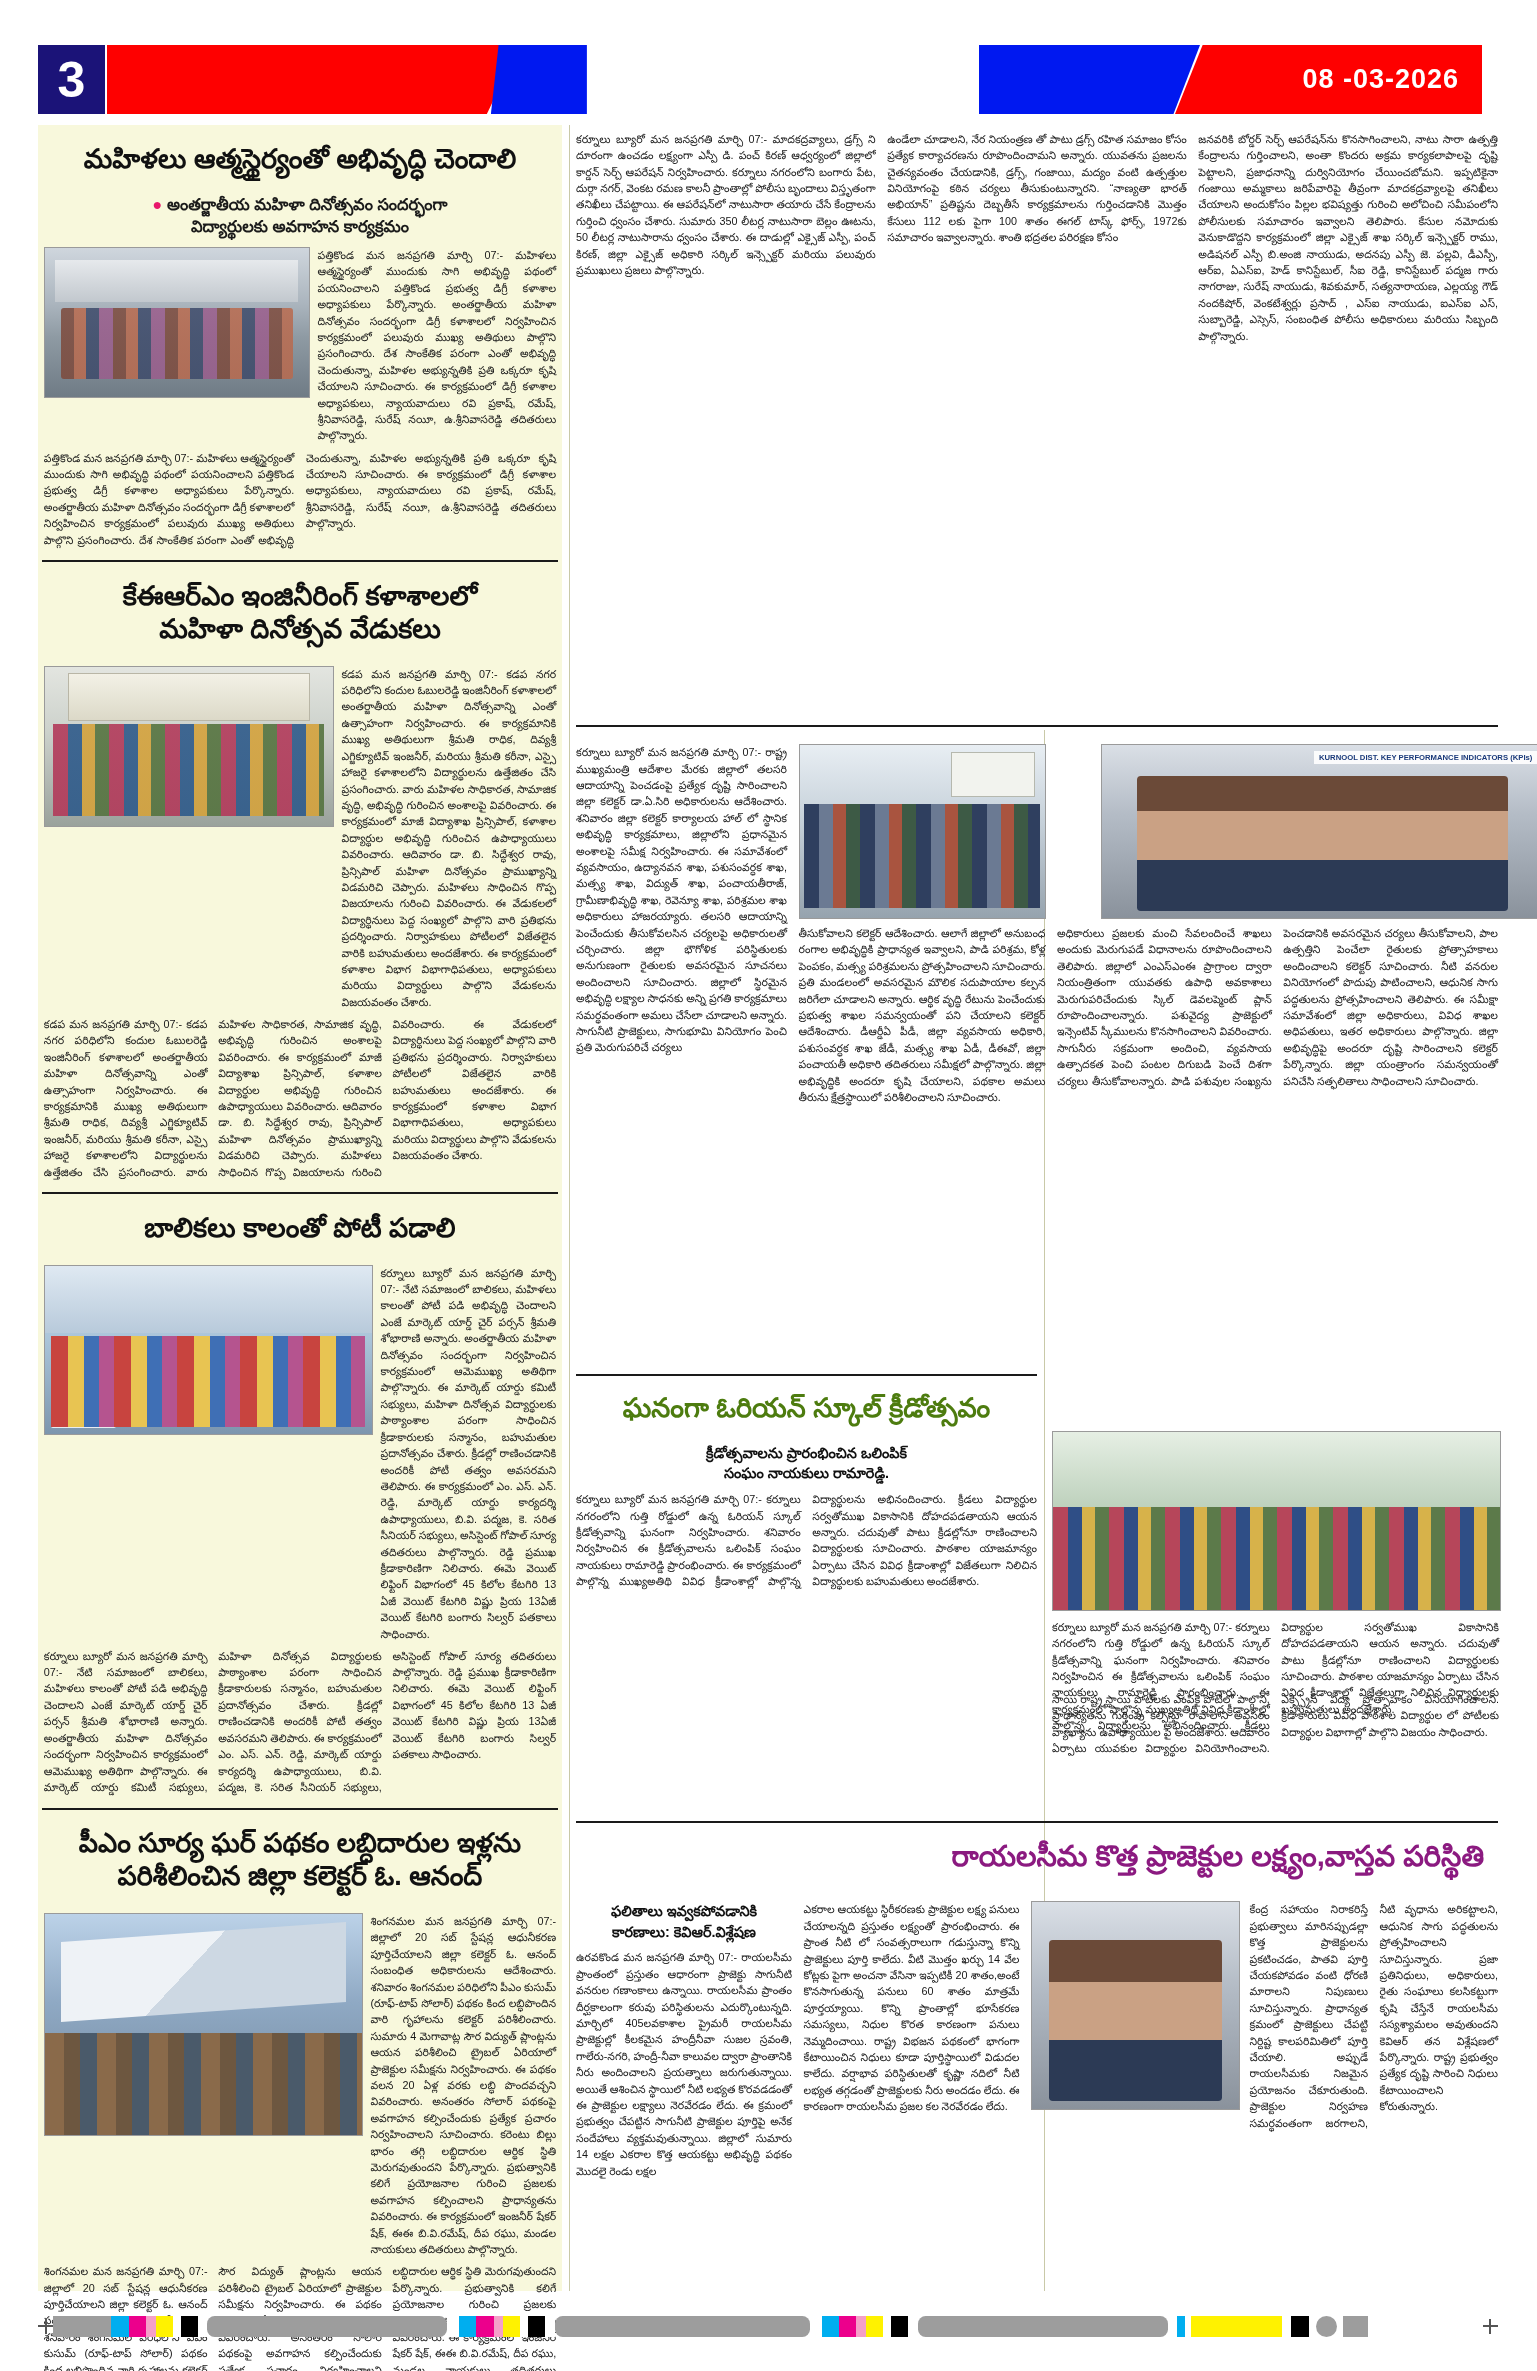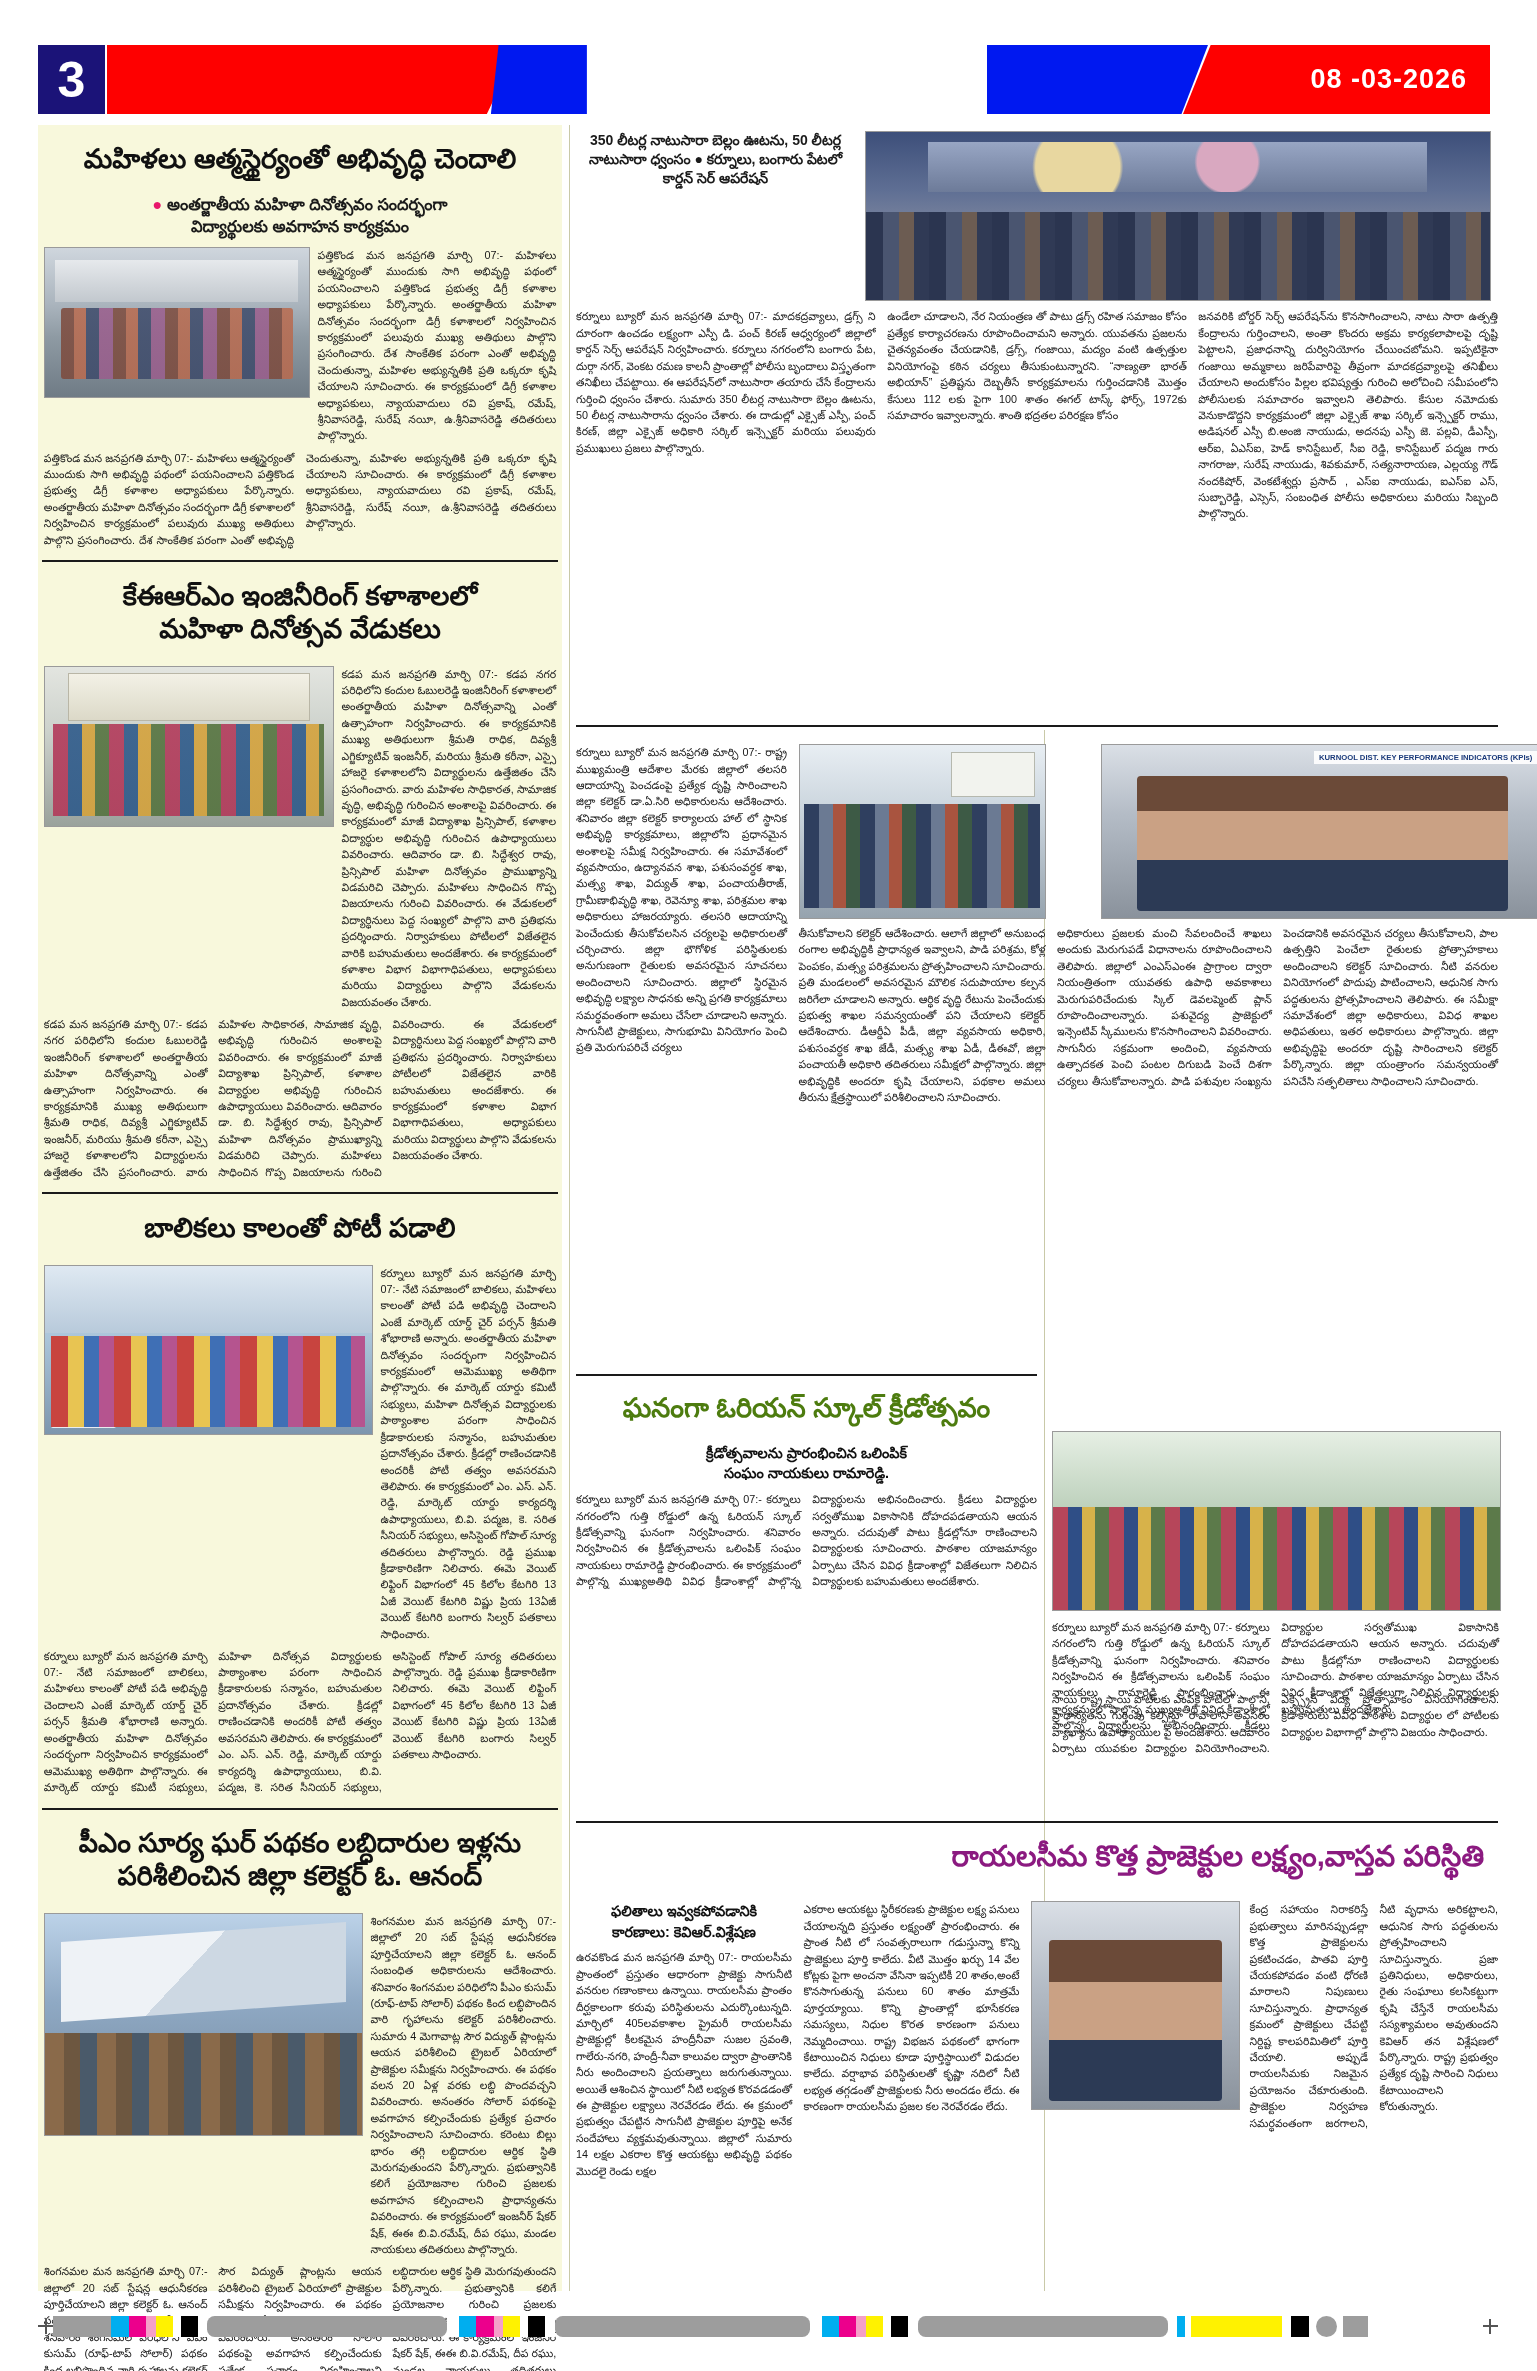--- a/index.html
+++ b/index.html
@@ -45,21 +45,21 @@
   }
   .mh-logo .brand{
     font-size:48px;color:#2b3287;font-weight:bold;line-height:1.0;
     letter-spacing:-1px;margin-top:-1.9px;
   }
   .mh-logo .tagline{
     font-size:8.6px;color:#2b3287;display:flex;justify-content:space-between;
     padding:0 5.8px;margin-top:-1.9px;
   }
   .mh-right{
-    position:absolute;right:8px;top:0;height:69px;display:flex;align-items:stretch;margin-left:29px;
+    position:absolute;right:16px;top:0;height:69px;display:flex;align-items:stretch;margin-left:29px;
   }
   .mh-blue-bar2{
     width:221px;background:#0018f0;
     clip-path:polygon(0 0,100% 0,88% 100%,0 100%);
   }
   .mh-red-bar2{
     width:307px;background:#fe0000;margin-left:-25px;
     clip-path:polygon(9% 0,100% 0,100% 100%,0 100%);
     display:flex;align-items:center;justify-content:flex-end;
     padding-right:23px;box-sizing:border-box;
@@ -287,28 +287,20 @@
           <div class="ph-inner"></div>
         </div>
         <div class="body-text" style="flex:1;">శింగనమల మన జనప్రగతి మార్చి 07:-జిల్లాలో 20 సబ్ స్టేషన్ల ఆధునీకరణ పూర్తిచేయాలని జిల్లా కలెక్టర్ ఓ. ఆనంద్ సంబంధిత అధికారులను ఆదేశించారు. శనివారం శింగనమల పరిధిలోని పీఎం కుసుమ్ (రూఫ్-టాప్ సోలార్) పథకం కింద లబ్ధిపొందిన వారి గృహాలను కలెక్టర్ పరిశీలించారు. సుమారు 4 మెగావాట్ల సౌర విద్యుత్ ప్లాంట్లను ఆయన పరిశీలించి ట్రైబల్ ఏరియాలో ప్రాజెక్టుల సమీక్షను నిర్వహించారు. ఈ పథకం వలన 20 ఏళ్ల వరకు లబ్ధి పొందవచ్చని వివరించారు. అనంతరం సోలార్ పథకంపై అవగాహన కల్పించేందుకు ప్రత్యేక ప్రచారం నిర్వహించాలని సూచించారు. కరెంటు బిల్లు భారం తగ్గి లబ్ధిదారుల ఆర్థిక స్థితి మెరుగవుతుందని పేర్కొన్నారు. ప్రభుత్వానికి కలిగే ప్రయోజనాల గురించి ప్రజలకు అవగాహన కల్పించాలని ప్రాధాన్యతను వివరించారు. ఈ కార్యక్రమంలో ఇంజనీర్ షేకర్ షేక్, ఈఈ బి.వి.రమేష్, దీప రఘు, మండల నాయకులు తదితరులు పాల్గొన్నారు.</div>
       </div>
       <div class="body-text three" style="padding:3.8px 5.8px;">శింగనమల మన జనప్రగతి మార్చి 07:-జిల్లాలో 20 సబ్ స్టేషన్ల ఆధునీకరణ పూర్తిచేయాలని జిల్లా కలెక్టర్ ఓ. ఆనంద్ సంబంధిత అధికారులను ఆదేశించారు. శనివారం శింగనమల పరిధిలోని పీఎం కుసుమ్ (రూఫ్-టాప్ సోలార్) పథకం కింద లబ్ధిపొందిన వారి గృహాలను కలెక్టర్ పరిశీలించారు. సుమారు 4 మెగావాట్ల సౌర విద్యుత్ ప్లాంట్లను ఆయన పరిశీలించి ట్రైబల్ ఏరియాలో ప్రాజెక్టుల సమీక్షను నిర్వహించారు. ఈ పథకం వలన 20 ఏళ్ల వరకు లబ్ధి పొందవచ్చని వివరించారు. అనంతరం సోలార్ పథకంపై అవగాహన కల్పించేందుకు ప్రత్యేక ప్రచారం నిర్వహించాలని సూచించారు. కరెంటు బిల్లు భారం తగ్గి లబ్ధిదారుల ఆర్థిక స్థితి మెరుగవుతుందని పేర్కొన్నారు. ప్రభుత్వానికి కలిగే ప్రయోజనాల గురించి ప్రజలకు అవగాహన కల్పించాలని ప్రాధాన్యతను వివరించారు. ఈ కార్యక్రమంలో ఇంజనీర్ షేకర్ షేక్, ఈఈ బి.వి.రమేష్, దీప రఘు, మండల నాయకులు తదితరులు పాల్గొన్నారు.</div>
     </div>
 
   </div>
 
   <div class="col" style="left:576px;top:125px;width:922px;">
-    <div style="display:flex;gap:9.6px;padding:5.8px 0 1.9px;align-items:flex-start;">
-      <div style="flex:0 0 279px;">
-        <div class="subhead" style="font-size:14px;text-align:center;padding:0 0 5.8px;">350 లీటర్ల నాటుసారా బెల్లం ఊటను, 50 లీటర్ల నాటుసారా ధ్వంసం ● కర్నూలు, బంగారు పేటలో కార్డన్ సెర్ ఆపరేషన్</div>
-      </div>
-      <div class="photo ph2" style="width:624px;height:168px;flex:0 0 624px;">
-        <div class="ph-inner"></div>
-      </div>
-    </div>
     <div style="display:flex;gap:11.5px;padding:5.8px 0 0;">
       <div class="body-text" style="flex:1;">కర్నూలు బ్యూరో మన జనప్రగతి మార్చి 07:- మాదకద్రవ్యాలు, డ్రగ్స్ ని దూరంగా ఉంచడం లక్ష్యంగా ఎస్పీ డి. పంచ్ కిరణ్ ఆధ్వర్యంలో జిల్లాలో కార్డన్ సెర్చ్ ఆపరేషన్ నిర్వహించారు. కర్నూలు నగరంలోని బంగారు పేట, దుర్గా నగర్, వెంకట రమణ కాలనీ ప్రాంతాల్లో పోలీసు బృందాలు విస్తృతంగా తనిఖీలు చేపట్టాయి. ఈ ఆపరేషన్‌లో నాటుసారా తయారు చేసే కేంద్రాలను గుర్తించి ధ్వంసం చేశారు. సుమారు 350 లీటర్ల నాటుసారా బెల్లం ఊటను, 50 లీటర్ల నాటుసారాను ధ్వంసం చేశారు. ఈ దాడుల్లో ఎక్సైజ్ ఎస్పీ, పంచ్ కిరణ్, జిల్లా ఎక్సైజ్ అధికారి సర్కిల్ ఇన్స్పెక్టర్ మరియు పలువురు ప్రముఖులు ప్రజలు పాల్గొన్నారు.</div>
       <div class="body-text" style="flex:1;">ఉండేలా చూడాలని, నేర నియంత్రణ తో పాటు డ్రగ్స్ రహిత సమాజం కోసం ప్రత్యేక కార్యాచరణను రూపొందించామని అన్నారు. యువతను ప్రజలను చైతన్యవంతం చేయడానికి, డ్రగ్స్, గంజాయి, మద్యం వంటి ఉత్పత్తుల వినియోగంపై కఠిన చర్యలు తీసుకుంటున్నారని. “నాణ్యతా భారత్ అభియాన్” ప్రతిష్టను దెబ్బతీసే కార్యక్రమాలను గుర్తించడానికి మొత్తం కేసులు 112 లకు పైగా 100 శాతం ఈగల్ టాస్క్ ఫోర్స్, 1972కు సమాచారం ఇవ్వాలన్నారు. శాంతి భద్రతల పరిరక్షణ కోసం</div>
       <div class="body-text" style="flex:1;">జనవరికి బోర్డర్ సెర్చ్ ఆపరేషన్‌ను కొనసాగించాలని, నాటు సారా ఉత్పత్తి కేంద్రాలను గుర్తించాలని, అంతా కొందరు అక్రమ కార్యకలాపాలపై దృష్టి పెట్టాలని, ప్రజాధనాన్ని దుర్వినియోగం చేయించబోమని. ఇప్పటికైనా గంజాయి అమ్మకాలు జరిపేవారిపై తీవ్రంగా మాదకద్రవ్యాలపై తనిఖీలు చేయాలని అందుకోసం పిల్లల భవిష్యత్తు గురించి అలోచించి సమీపంలోని పోలీసులకు సమాచారం ఇవ్వాలని తెలిపారు. కేసుల నమోదుకు వెనుకాడొద్దని కార్యక్రమంలో జిల్లా ఎక్సైజ్ శాఖ సర్కిల్ ఇన్స్పెక్టర్ రాము, అడిషనల్ ఎస్పీ బి.అంజి నాయుడు, అదనపు ఎస్పీ జె. పల్లవి, డీఎస్పీ, ఆర్ఐ, ఏఎస్ఐ, హెడ్ కానిస్టేబుల్, సీఐ రెడ్డి, కానిస్టేబుల్ పద్మజ గారు నాగరాజు, సురేష్ నాయుడు, శివకుమార్, సత్యనారాయణ, ఎల్లయ్య గౌడ్ నందకిషోర్, వెంకటేశ్వర్లు ప్రసాద్ , ఎస్ఐ నాయుడు, ఐఎస్ఐ ఎస్, సుబ్బారెడ్డి, ఎస్సెస్, సంబంధిత పోలీసు అధికారులు మరియు సిబ్బంది పాల్గొన్నారు.</div>
     </div>
   </div>
 
   <div class="col" style="left:576px;top:725px;width:922px;">
     <div class="rule" style="margin:0 0 9.6px;"></div>
     <div style="display:flex;gap:11.5px;padding:7.7px 0 0;align-items:flex-start;">

